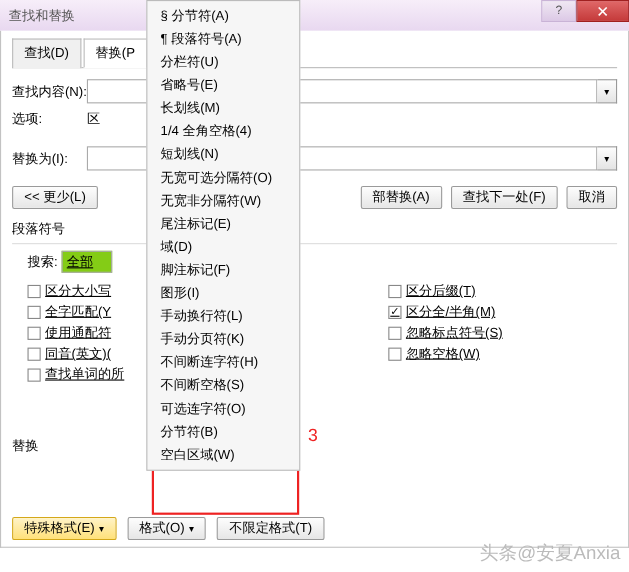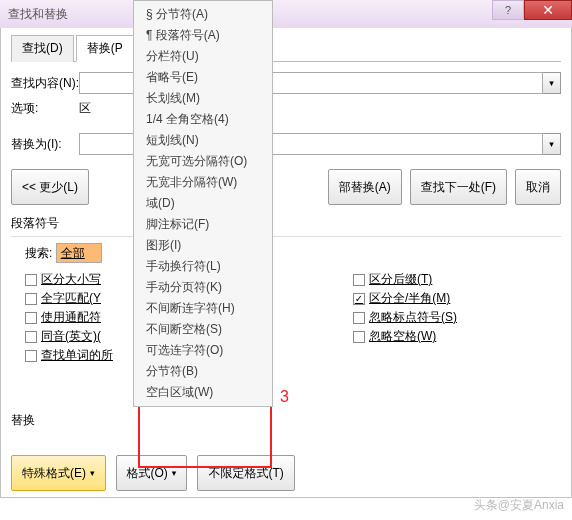--- a/index.html
+++ b/index.html
@@ -15,40 +15,40 @@
 .tabs { display: flex; border-bottom: 1px solid #bbb; margin-bottom: 10px; }
 .tabs .tab { padding: 4px 10px; border: 1px solid #bbb; border-bottom: none; background: #f0f0f0; margin-right: 2px; position: relative; top: 1px; }
 .tabs .tab.active { background: #fff; border-bottom: 1px solid #fff; }
 
 .row { display: flex; align-items: center; margin-bottom: 6px; }
 .row label { width: 68px; }
 .row .field { flex: 1; height: 22px; border: 1px solid #aaa; background: #fff; }
 .row .drop { width: 18px; height: 22px; border: 1px solid #999; border-left: none; background: linear-gradient(#fdfdfd,#e4e4e4); display: flex; align-items: center; justify-content: center; font-size: 9px; }
 
 .btnrow { display: flex; gap: 8px; margin: 14px 0 10px 0; align-items: center; }
-.pbtn { height: 36px; padding: 0 10px; border: 1px solid #9a9a9a; background: linear-gradient(#fdfdfd,#e6e6e6); border-radius: 2px; display: inline-flex; align-items: center; white-space: nowrap; }
+.pbtn { height: 21px; padding: 0 10px; border: 1px solid #9a9a9a; background: linear-gradient(#fdfdfd,#e6e6e6); border-radius: 2px; display: inline-flex; align-items: center; white-space: nowrap; }
 
 .section-title { margin: 6px 0 4px 0; }
-.select { border: 1px solid #aaa; height: 20px; padding: 0 16px 0 4px; position: relative; background: #fdba74; display: inline-flex; align-items: center; text-decoration: underline; }
+.select { border: 1px solid #aaa; height: 20px; padding: 0 16px 0 4px; position: relative; background: #84cc16; display: inline-flex; align-items: center; text-decoration: underline; }
 
 .cols { display: flex; }
 .col { flex: 1; }
 .chk { display: flex; align-items: center; margin: 2px 0; text-decoration: underline; }
 .chk .box { width: 12px; height: 12px; border: 1px solid #888; margin-right: 4px; display: inline-flex; align-items: center; justify-content: center; font-size: 10px; line-height: 1; }
 
 .bottom { position: absolute; left: 10px; bottom: 6px; display: flex; gap: 10px; }
 .pbtn.dd::after { content: "▾"; margin-left: 4px; font-size: 9px; }
 
 .popup { position: absolute; left: 133px; top: 0; width: 140px; background: #f6f6f6; border: 1px solid #bbb; padding: 3px 0; z-index: 20; }
-.popup .item { padding: 2px 12px; white-space: nowrap; color: #404040; }
+.popup .item { padding: 2px 12px; white-space: nowrap; color: #000000; }
 
 .redbox { position: absolute; border: 2px solid #e22; }
 .redlabel { position: absolute; color: #e22; font-size: 16px; }
 
-.watermark { position: absolute; right: 8px; bottom: 6px; color: #bbb; font-size: 12px; }
+.watermark { position: absolute; right: 8px; bottom: 6px; color: #bbb; font-size: 17px; }
 </style>
 </head>
 <body>
 
 <div class="titlebar">
   <span>查找和替换</span>
   <div class="ctrl">
     <div class="btn">?</div>
     <div class="btn close">✕</div>
   </div>
@@ -151,20 +151,21 @@
 <div class="popup" id="popup">
     <div class="item">§ 分节符(A)</div>
     <div class="item">¶ 段落符号(A)</div>
     <div class="item">分栏符(U)</div>
     <div class="item">省略号(E)</div>
     <div class="item">长划线(M)</div>
     <div class="item">1/4 全角空格(4)</div>
     <div class="item">短划线(N)</div>
     <div class="item">无宽可选分隔符(O)</div>
     <div class="item">无宽非分隔符(W)</div>
+    <div class="item">尾注标记(E)</div>
     <div class="item">域(D)</div>
     <div class="item">脚注标记(F)</div>
     <div class="item">图形(I)</div>
     <div class="item">手动换行符(L)</div>
     <div class="item">手动分页符(K)</div>
     <div class="item">不间断连字符(H)</div>
     <div class="item">不间断空格(S)</div>
     <div class="item">可选连字符(O)</div>
     <div class="item">分节符(B)</div>
     <div class="item">空白区域(W)</div>

